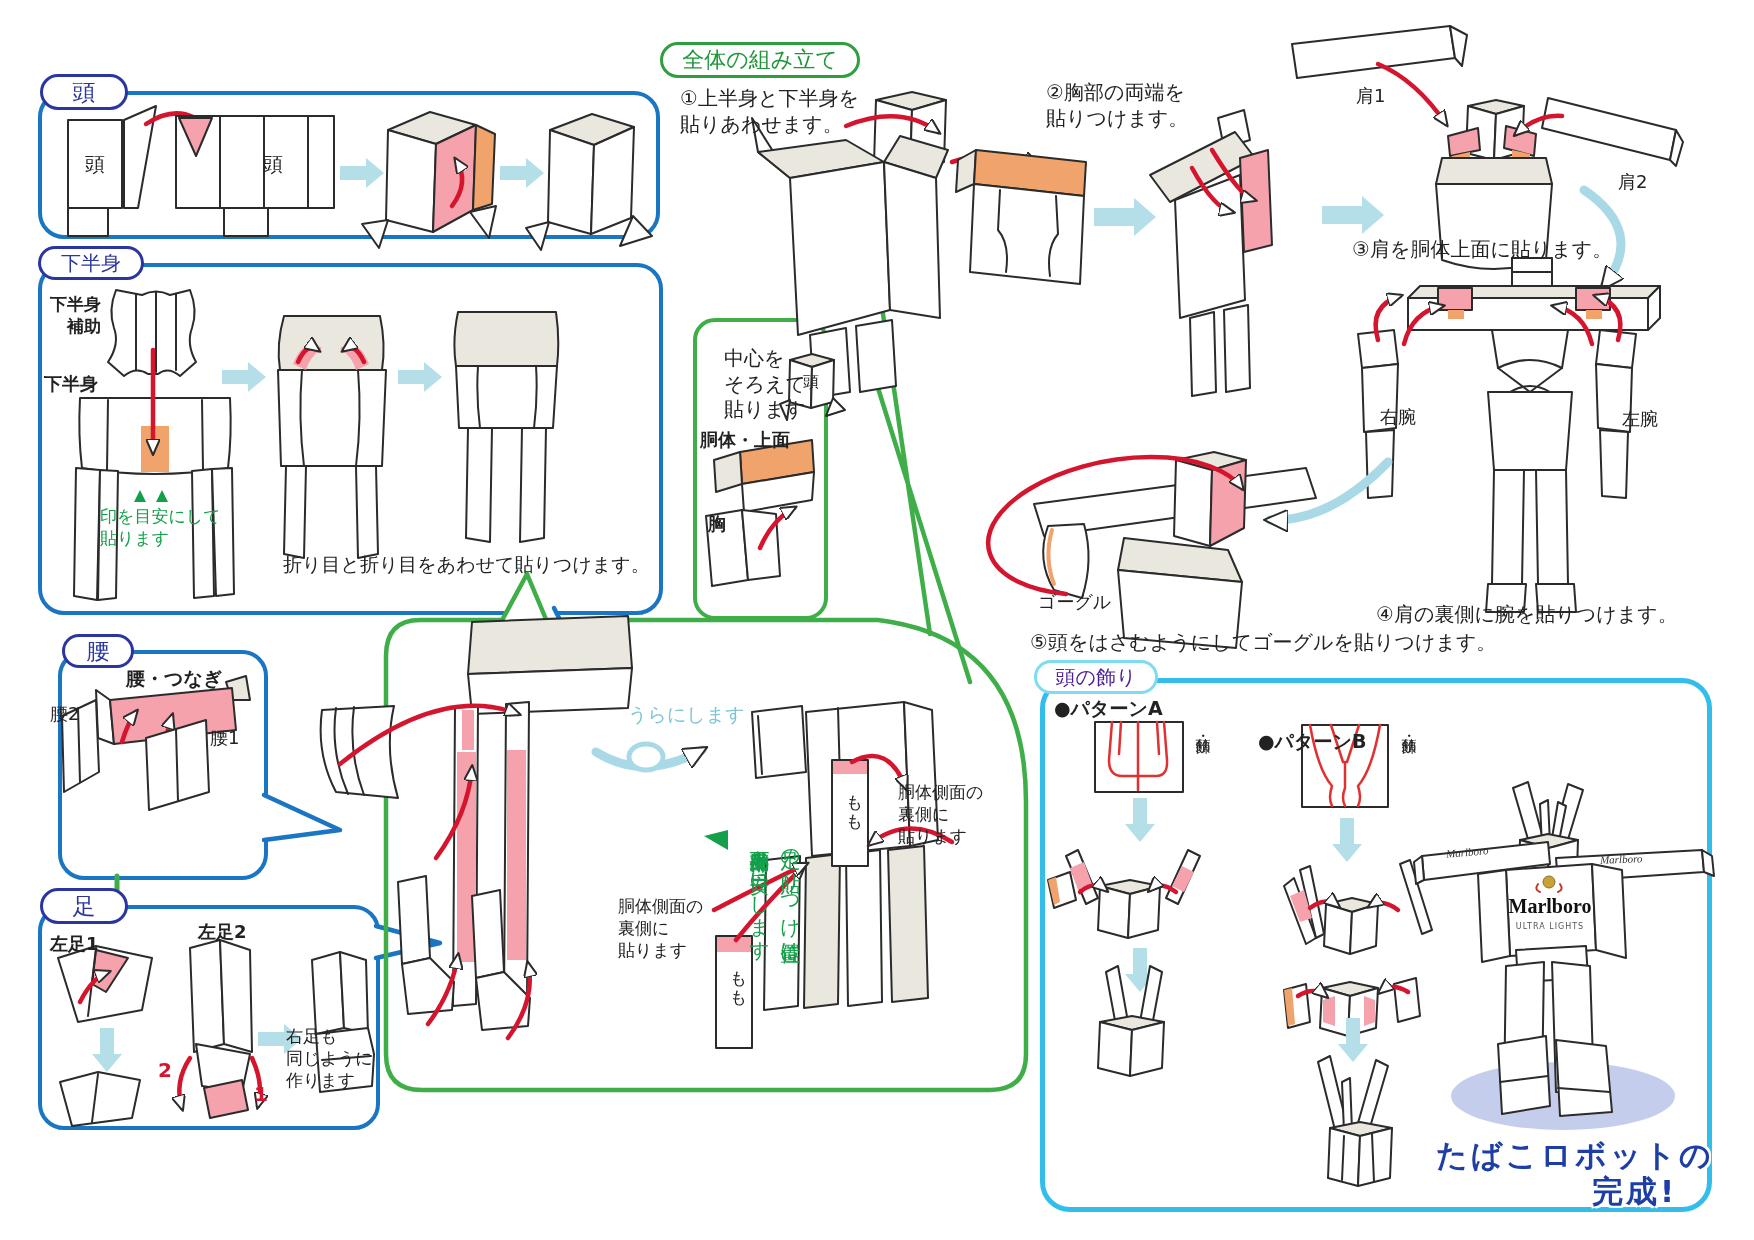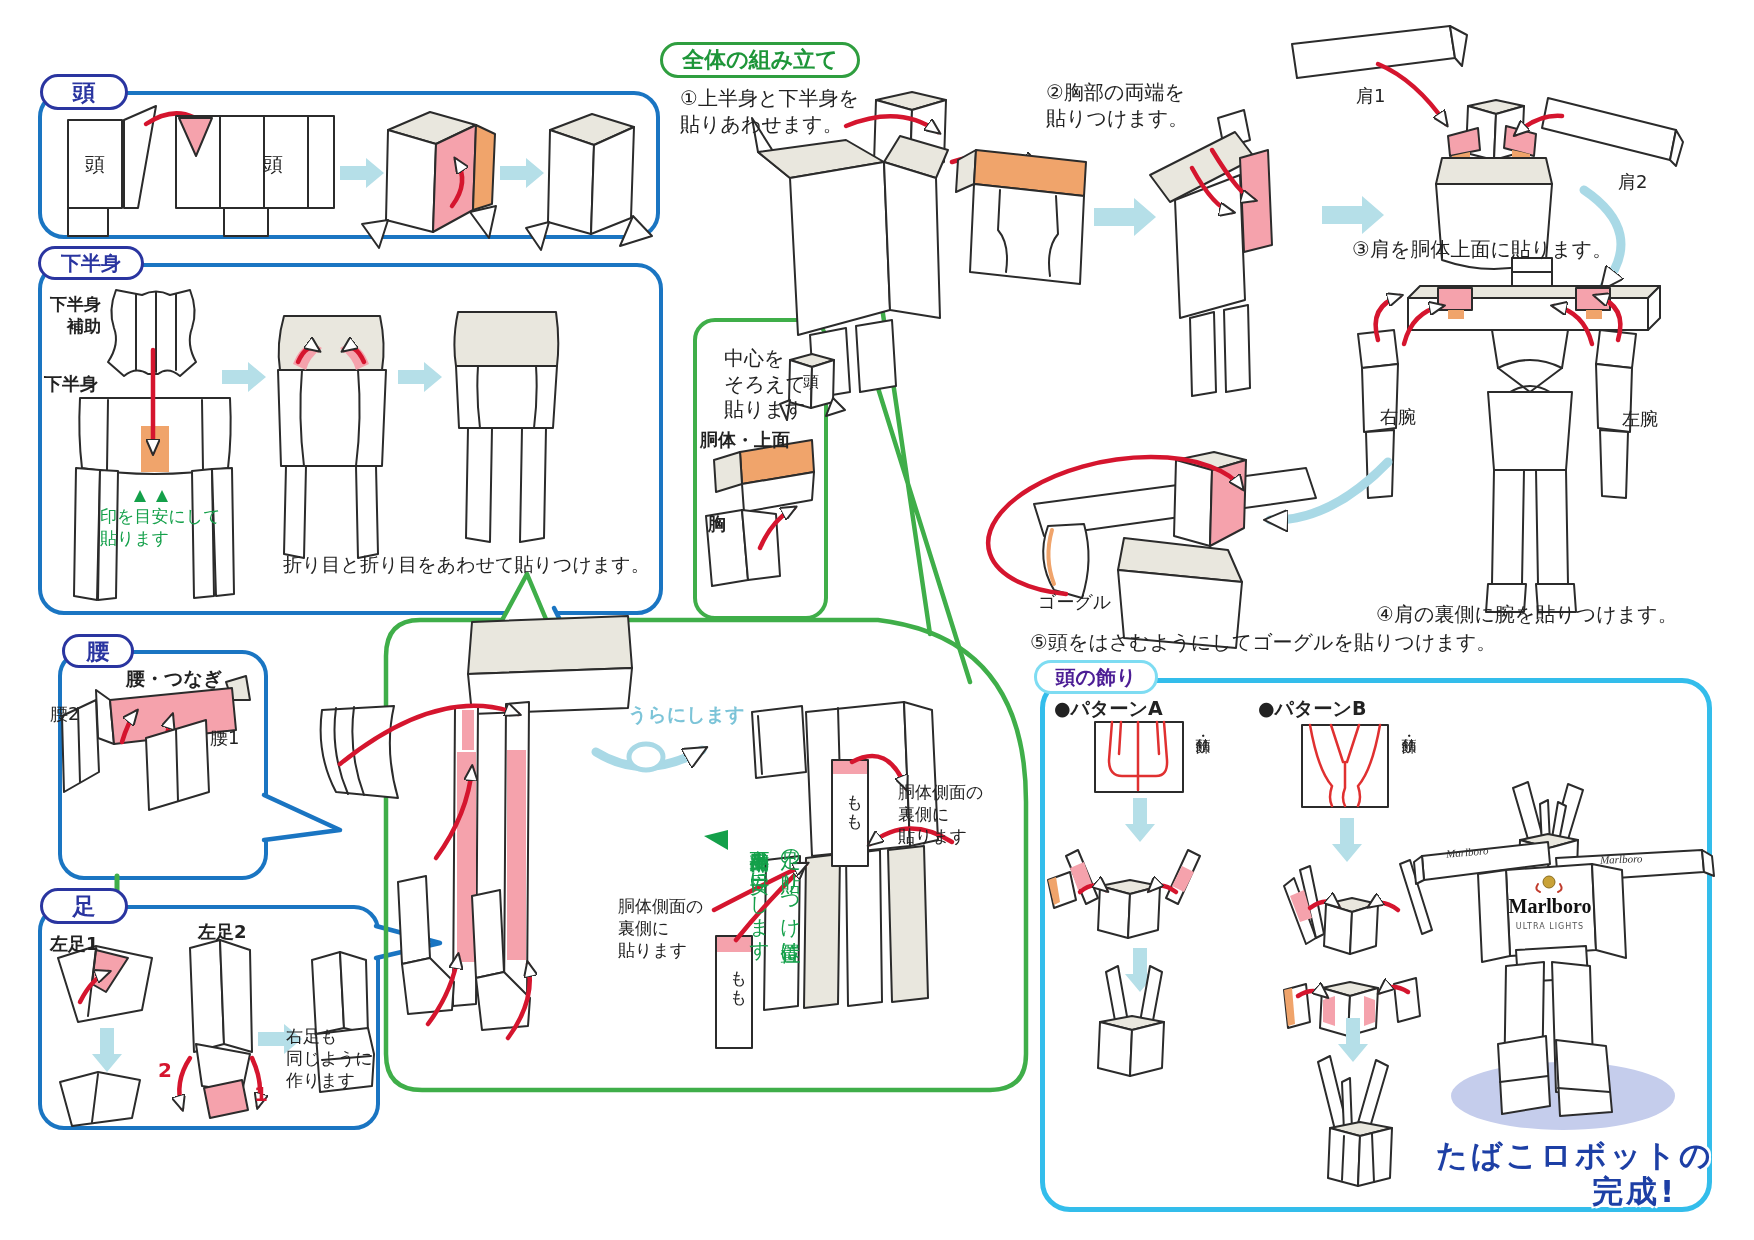--- a/index.html
+++ b/index.html
@@ -2,21 +2,21 @@
 <html><head>
 <meta charset="utf-8">
 <style>
 *{margin:0;padding:0;box-sizing:border-box}
 html,body{background:#fff}
 body{font-family:"DejaVu Sans","Liberation Sans",sans-serif;color:#222}
 #canvas{position:relative;width:1754px;height:1240px;background:#fff;overflow:hidden}
 .box{position:absolute;border:4.5px solid #1a75c2;border-radius:26px;background:transparent}
 .box.green{border-color:#3fae49;border-radius:22px}
 .box.cyan{border-color:#33bdeb;border-width:5px;border-radius:30px}
-.pill{position:absolute;background:#fff;border:3px solid #2a35a0;border-radius:20px;display:flex;align-items:center;justify-content:center;font-weight:bold;color:#2a35a0;z-index:12}
+.pill{position:absolute;background:#fff;border:3px solid #2a35a0;border-radius:20px;display:flex;align-items:center;justify-content:center;font-weight:normal;color:#2a35a0;z-index:12}
 .pill.green{border-color:#2f9e3f;color:#1e9639}
 .pill.cyan{border-color:#7edcf2;color:#4c1d95}
 #art{position:absolute;left:0;top:0;z-index:5}
 #art polygon,#art path,#art rect,#art line,#art ellipse{stroke:#2b2b2b;stroke-width:2;fill:#fff;stroke-linejoin:round;stroke-linecap:round}
 #art line{fill:none}
 #art .gy{fill:#e9e7de}
 #art .pk{fill:#f5a2ac}
 #art .or{fill:#f0a46b}
 #art .nf{fill:none}
 #art .ns{stroke:none}
@@ -26,21 +26,21 @@
 #art .grn2{stroke:#3fae49;fill:none;stroke-width:4.5}
 #art .blu2{stroke:#1a75c2;fill:none;stroke-width:4.5}
 #art .wht{fill:#fff;stroke:none}
 #art .pa{fill:#b5dfe8;stroke:none}
 #art .gmark{fill:#14a04a;stroke:none}
 .t{position:absolute;z-index:10;line-height:1.28;color:#222}
 .ml{white-space:pre-line}
 .b{font-weight:bold}
 .green-t{color:#14a04a}
 .red-t{color:#d5152e;font-weight:bold}
-.pale-t{color:#7cc4d8;font-weight:bold}
+.pale-t{color:#7cc4d8;font-weight:normal}
 .vert{writing-mode:vertical-rl;text-orientation:upright}
 .finish{font-weight:bold;color:#1d3fa5;letter-spacing:3px;text-shadow:2px 2px 0 #fff,-2px -2px 0 #fff,2px -2px 0 #fff,-2px 2px 0 #fff;z-index:11}
 .serif{font-family:"Liberation Serif","DejaVu Serif",serif}
 .ctr{text-align:center}
 </style>
 </head>
 <body>
 
 <div id="canvas">
 
@@ -520,21 +520,21 @@
   <div class="t vert" style="left:721px;top:958px;width:28px;height:80px;font-size:17px">もも</div>
   <div class="t vert" style="left:837px;top:782px;width:28px;height:80px;font-size:17px">もも</div>
   <div class="t ml" style="left:618px;top:896px;font-size:17px">胴体側面の
 裏側に
 貼ります</div>
   <div class="t ml" style="left:898px;top:782px;font-size:17px">胴体側面の
 裏側に
 貼ります</div>
 
   <div class="t b" style="left:1054px;top:696px;font-size:19px">●パターンA</div>
-  <div class="t b" style="left:1258px;top:696px;font-size:19px">●パターンB</div>
+  <div class="t b" style="left:1258px;top:729px;font-size:19px">●パターンB</div>
   <div class="t vert" style="left:1188px;top:728px;width:24px;height:80px;font-size:15px">頭・飾り</div>
   <div class="t vert" style="left:1394px;top:728px;width:24px;height:80px;font-size:15px">頭・飾り</div>
   <div class="t serif" style="left:1446px;top:845px;font-size:11px;font-style:italic;transform:rotate(-5deg);color:#333">Marlboro</div>
   <div class="t serif" style="left:1600px;top:852px;font-size:11px;font-style:italic;transform:rotate(-2deg);color:#333">Marlboro</div>
   <div class="t serif b ctr" style="left:1506px;top:894px;width:88px;font-size:20px;color:#111">Marlboro</div>
   <div class="t ctr" style="left:1506px;top:922px;width:88px;font-size:8px;letter-spacing:1px;color:#555">ULTRA LIGHTS</div>
   <div class="t finish" style="left:1436px;top:1136px;font-size:31px">たばこロボットの</div>
   <div class="t finish" style="left:1592px;top:1172px;font-size:31px">完成!</div>
 
 </div>

